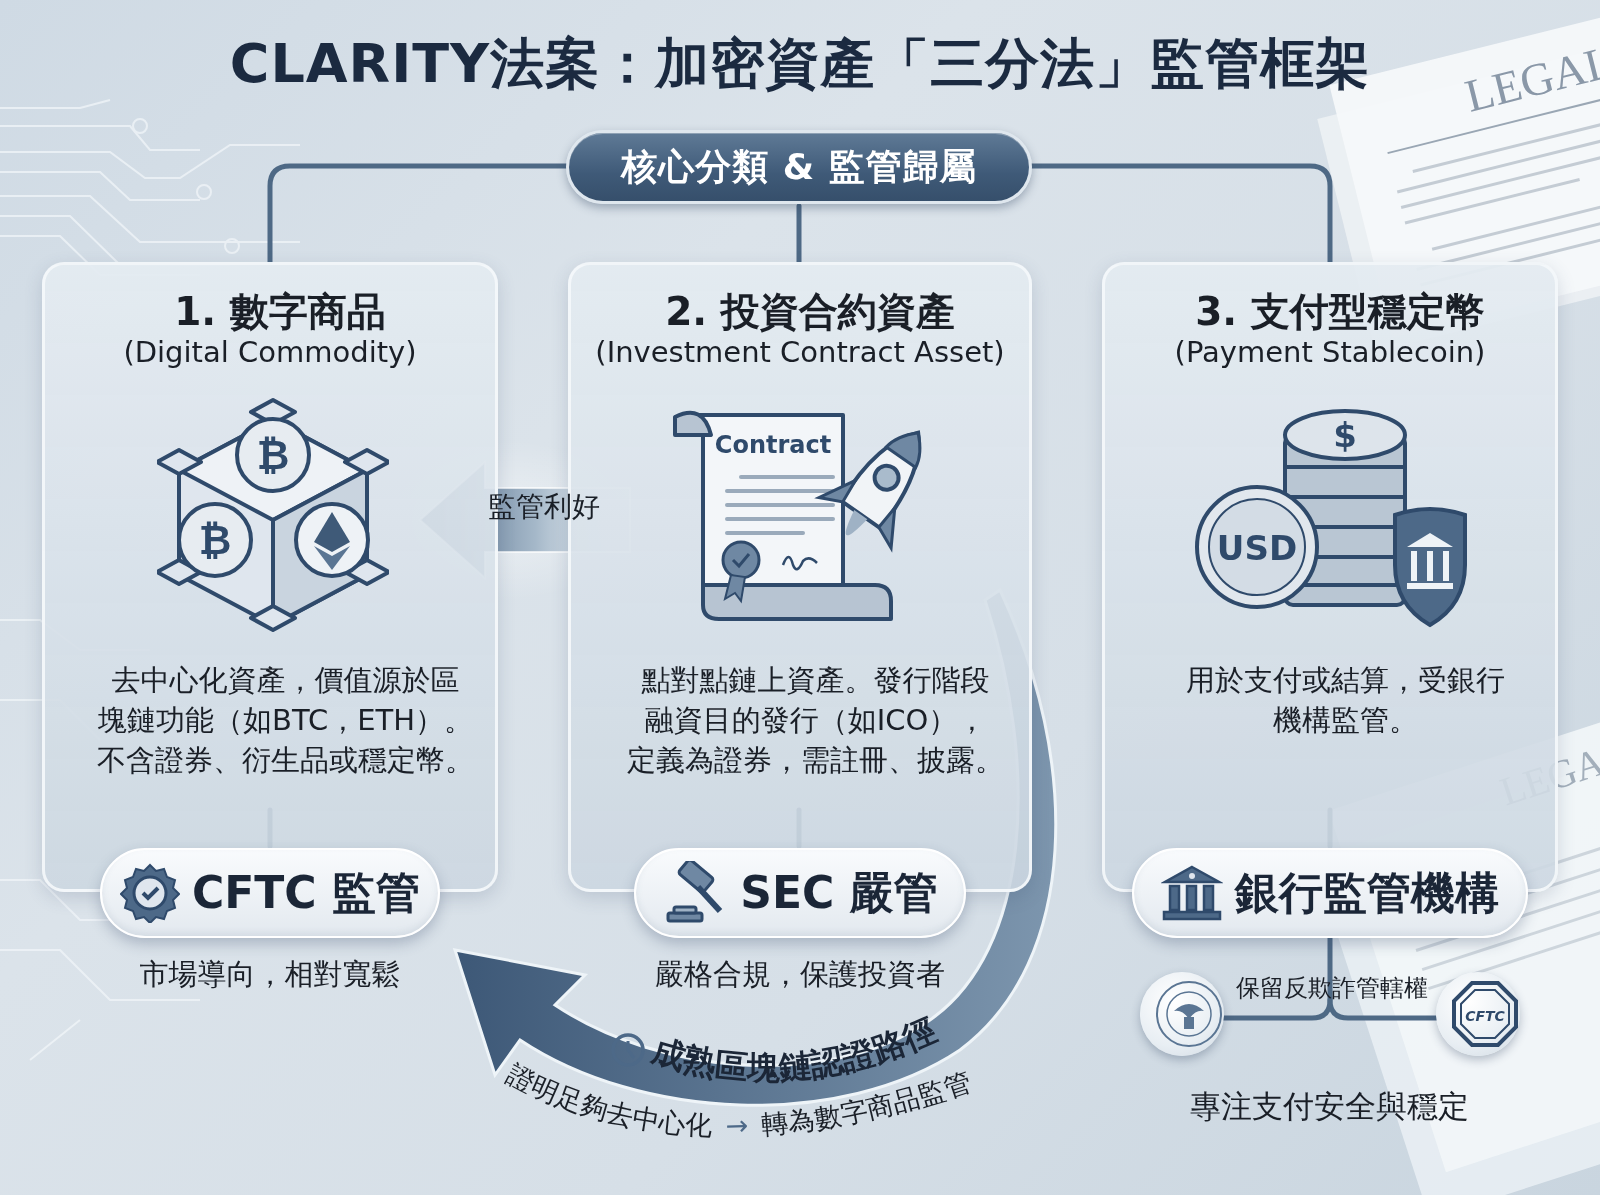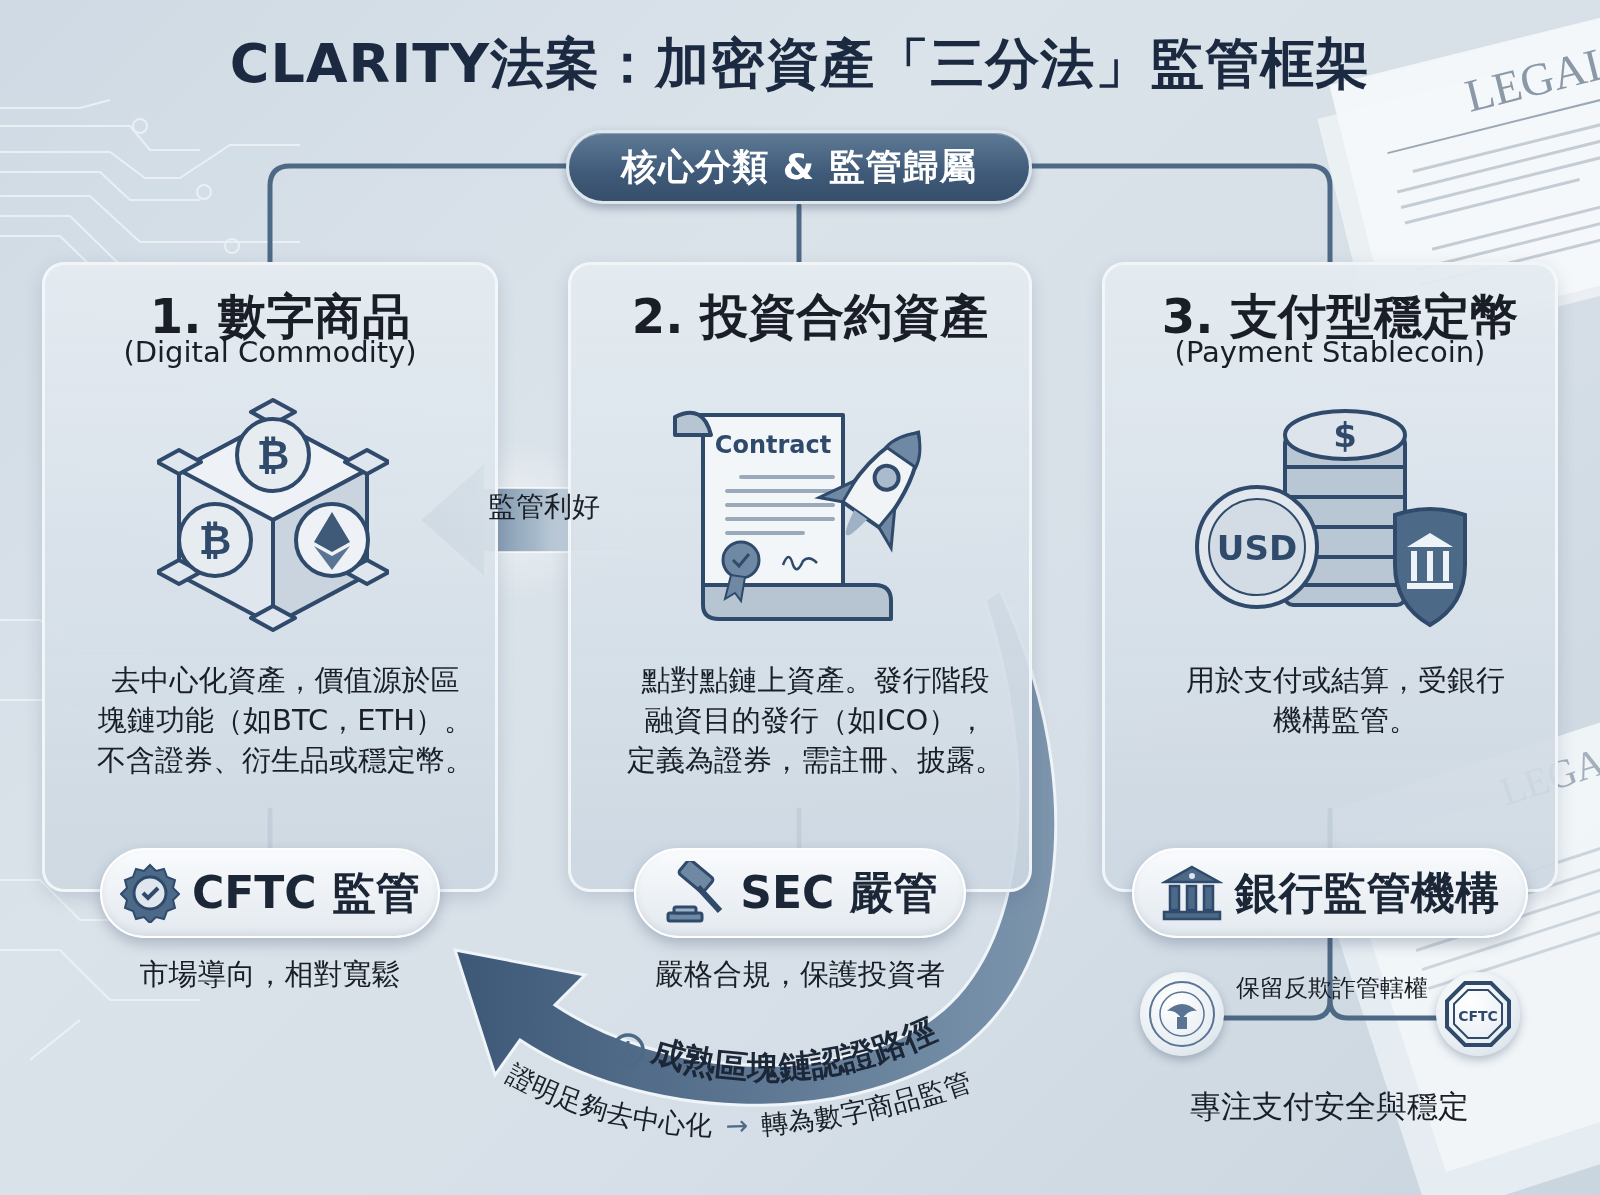--- a/index.html
+++ b/index.html
@@ -29,21 +29,21 @@
   }
 
   .card {
     position: absolute; top: 262px; height: 630px; border-radius: 22px;
     background: linear-gradient(180deg, rgba(228,235,241,0.95) 0%, rgba(204,215,225,0.9) 100%);
     border: 3px solid rgba(245,248,251,0.9);
     box-shadow: 0 6px 18px rgba(60,80,110,0.18);
   }
   .card-title {
     position: absolute; left: 0; width: 100%; text-align: center; top: 20px;
-    font-size: 48px; font-weight: bold; color: #1a1f27; padding-left: 20px;
+    font-size: 39px; font-weight: bold; color: #1a1f27; padding-left: 20px;
   }
   .card-sub {
     position: absolute; left: 0; width: 100%; text-align: center; top: 70px;
     font-size: 29px; color: #1a1f27;
   }
   .card-desc {
     position: absolute; left: 0; width: 100%; text-align: center; top: 395px;
     font-size: 29px; line-height: 40px; color: #1a1f27;
   }
   .card-desc div { white-space: nowrap; padding-left: 31px; }
@@ -64,21 +64,21 @@
   }
 
   .arrow-label {
     position: absolute; left: 488px; top: 488px; font-size: 28px; color: #1a1f27; white-space: nowrap;
   }
 
   .seal {
     position: absolute; width: 84px; height: 84px; border-radius: 50%;
     background: radial-gradient(circle at 40% 35%, #ffffff 0%, #e8eef3 60%, #cfd9e2 100%);
     box-shadow: 0 4px 10px rgba(40,60,90,0.3);
-    display: flex; align-items: center; justify-content: center;
+    display: flex; align-items: center; justify-content: flex-end; font-style: italic;
   }
   .small-note { position: absolute; font-size: 24px; color: #1a1f27; white-space: nowrap; }
   .focus-note { position: absolute; font-size: 31px; color: #1a1f27; white-space: nowrap; }
 
   .curve-text { font-family: "DejaVu Sans", "Liberation Sans", sans-serif; }
 </style>
 </head>
 <body>
 
 <svg class="bg-svg" viewBox="0 0 1600 1195" xmlns="http://www.w3.org/2000/svg">
@@ -196,20 +196,21 @@
   </svg>
   <div class="card-desc">
     <div>去中心化資產，價值源於區</div>
     <div>塊鏈功能（如BTC，ETH）。</div>
     <div>不含證券、衍生品或穩定幣。</div>
   </div>
 </div>
 
 <div class="card" style="left:568px; width:464px;">
   <div class="card-title">2. 投資合約資產</div>
+  <div class="card-sub">(Investment Contract Asset)</div>
   <svg class="card-icon" style="left:92px; top:140px;" width="300" height="220" viewBox="0 0 300 220">
     <g stroke="#2f4a6b" stroke-width="4" stroke-linejoin="round">
       <path d="M50 10 H180 V180 H40 V30 Q40 10 20 10 H50 Z" fill="#f3f6f9"></path>
       <path d="M12 12 Q40 -2 48 30 H12 Z" fill="#b7c4d2"></path>
       <path d="M40 180 V200 Q40 214 56 214 H228 V196 Q228 180 212 180 Z" fill="#b7c4d2"></path>
     </g>
     <text x="110" y="48" text-anchor="middle" font-size="24" font-weight="bold" fill="#2f4a6b">Contract</text>
     <g stroke="#9aaabb" stroke-width="4" stroke-linecap="round">
       <line x1="78" y1="72" x2="170" y2="72"></line>
       <line x1="64" y1="86" x2="170" y2="86"></line>

